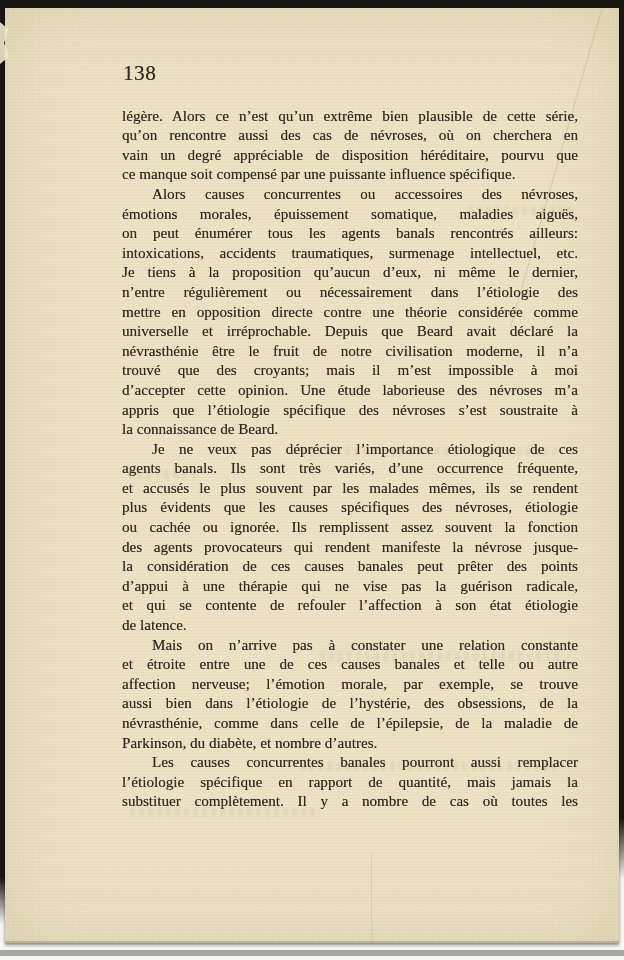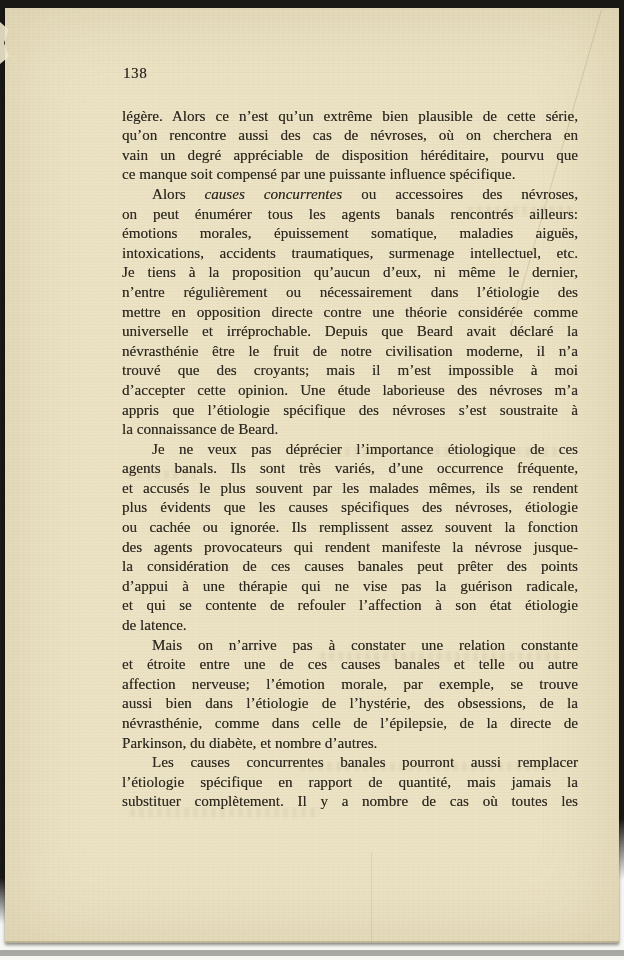--- a/index.html
+++ b/index.html
@@ -66,27 +66,27 @@
 
   
   .text-column {
     position: absolute; left: 122px; top: 64px; width: 456px;
     color: #2d2820;
     font-size: 15px; line-height: 19.6px;
     letter-spacing: .05px;
     text-shadow: .2px .2px .4px rgba(45,40,30,.55);
   }
   .page-number {
-    font-size: 15px; letter-spacing: .6px;
+    font-size: 21px; letter-spacing: .6px;
     margin: 0 0 23px 1px;
   }
   .line { text-align: justify; text-align-last: justify; }
   .line.align-left { text-align-last: left; }
   .line.indent { text-indent: 30px; }
-  .italic { font-style: italic; }
+  .italic { }
 </style>
 </head>
 <body>
 
 <div class="frame-top"></div>
 <div class="frame-left"></div>
 <div class="frame-right"></div>
 <div class="bottom-strip"></div>
 <div class="gray-band"></div>
 
@@ -103,22 +103,22 @@
 <div class="ghost g5"></div>
 
 <div class="text-column">
   <div class="page-number">138</div>
   <div id="body-text">
       <div class="line"><span>légère. Alors ce n’est qu’un extrême bien plausible de cette série,</span></div>
       <div class="line"><span>qu’on rencontre aussi des cas de névroses, où on cherchera en</span></div>
       <div class="line"><span>vain un degré appréciable de disposition héréditaire, pourvu que</span></div>
       <div class="line align-left"><span>ce manque soit compensé par une puissante influence spécifique.</span></div>
       <div class="line indent"><span>Alors </span><span class="italic">causes concurrentes</span><span> ou accessoires des névroses,</span></div>
+      <div class="line"><span>émotions morales, épuissement somatique, maladies aiguës,</span></div>
       <div class="line"><span>on peut énumérer tous les agents banals rencontrés ailleurs:</span></div>
-      <div class="line"><span>émotions morales, épuissement somatique, maladies aiguës,</span></div>
       <div class="line"><span>intoxications, accidents traumatiques, surmenage intellectuel, etc.</span></div>
       <div class="line"><span>Je tiens à la proposition qu’aucun d’eux, ni même le dernier,</span></div>
       <div class="line"><span>n’entre régulièrement ou nécessairement dans l’étiologie des</span></div>
       <div class="line"><span>mettre en opposition directe contre une théorie considérée comme</span></div>
       <div class="line"><span>universelle et irréprochable. Depuis que Beard avait déclaré la</span></div>
       <div class="line"><span>névrasthénie être le fruit de notre civilisation moderne, il n’a</span></div>
       <div class="line"><span>trouvé que des croyants; mais il m’est impossible à moi</span></div>
       <div class="line"><span>d’accepter cette opinion. Une étude laborieuse des névroses m’a</span></div>
       <div class="line"><span>appris que l’étiologie spécifique des névroses s’est soustraite à</span></div>
       <div class="line align-left"><span>la connaissance de Beard.</span></div>
@@ -129,19 +129,19 @@
       <div class="line"><span>ou cachée ou ignorée. Ils remplissent assez souvent la fonction</span></div>
       <div class="line"><span>des agents provocateurs qui rendent manifeste la névrose jusque-</span></div>
       <div class="line"><span>la considération de ces causes banales peut prêter des points</span></div>
       <div class="line"><span>d’appui à une thérapie qui ne vise pas la guérison radicale,</span></div>
       <div class="line"><span>et qui se contente de refouler l’affection à son état étiologie</span></div>
       <div class="line align-left"><span>de latence.</span></div>
       <div class="line indent"><span>Mais on n’arrive pas à constater une relation constante</span></div>
       <div class="line"><span>et étroite entre une de ces causes banales et telle ou autre</span></div>
       <div class="line"><span>affection nerveuse; l’émotion morale, par exemple, se trouve</span></div>
       <div class="line"><span>aussi bien dans l’étiologie de l’hystérie, des obsessions, de la</span></div>
-      <div class="line"><span>névrasthénie, comme dans celle de l’épilepsie, de la directe de</span></div>
+      <div class="line"><span>névrasthénie, comme dans celle de l’épilepsie, de la maladie de</span></div>
       <div class="line align-left"><span>Parkinson, du diabète, et nombre d’autres.</span></div>
       <div class="line indent"><span>Les causes concurrentes banales pourront aussi remplacer</span></div>
       <div class="line"><span>l’étiologie spécifique en rapport de quantité, mais jamais la</span></div>
       <div class="line"><span>substituer complètement. Il y a nombre de cas où toutes les</span></div>
     </div>
 </div>
 
 </body></html>

